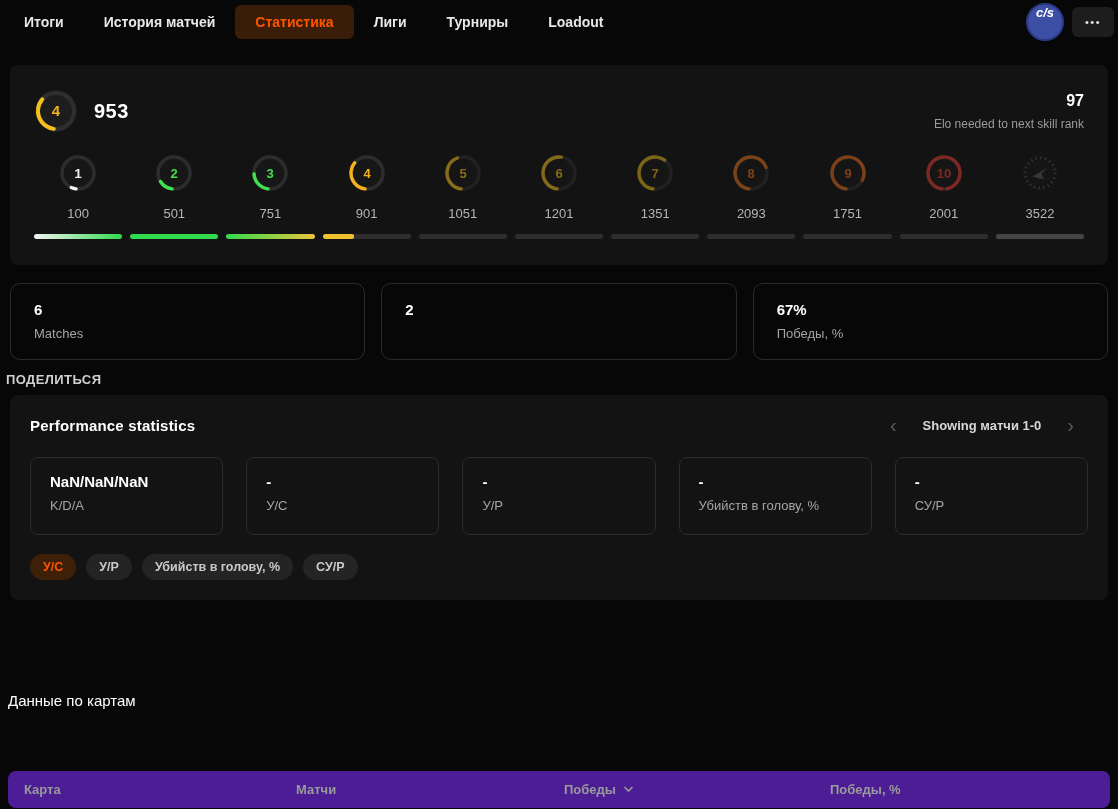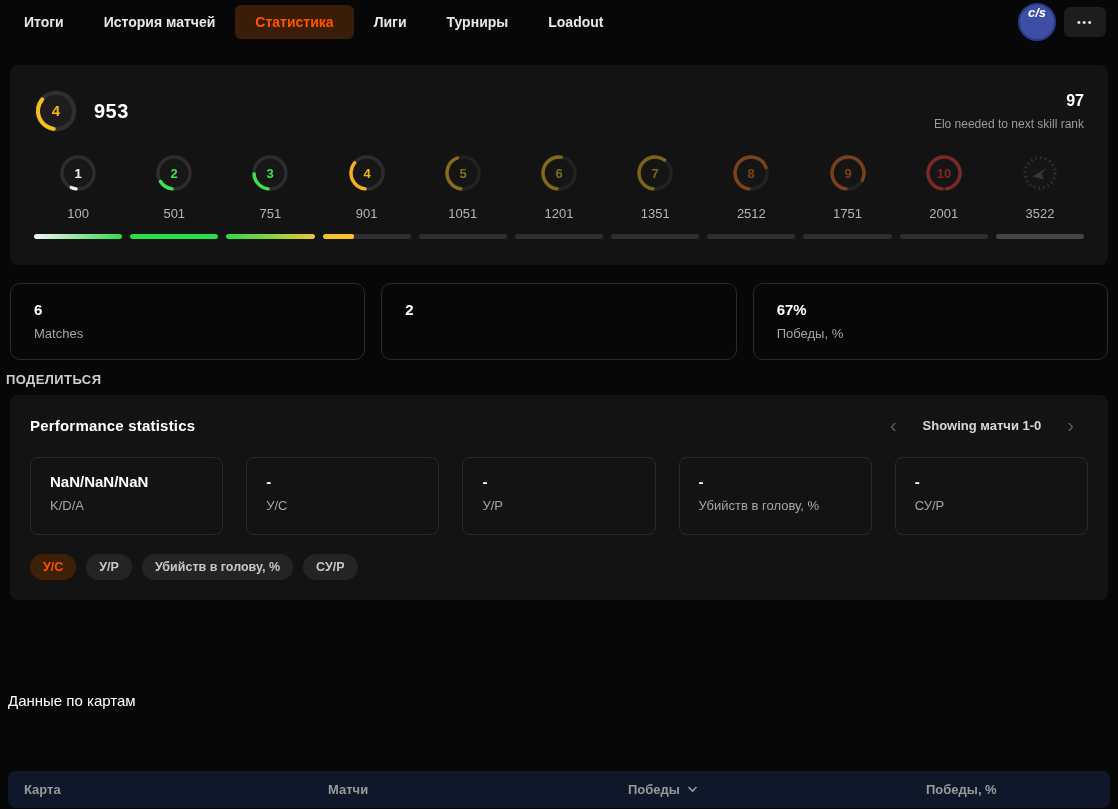--- a/index.html
+++ b/index.html
@@ -5,21 +5,21 @@
   * { box-sizing: border-box; margin: 0; padding: 0; }
   html, body { background: #070707; }
   body {
     width: 1118px; height: 809px; overflow: hidden;
     font-family: "Liberation Sans", "DejaVu Sans", sans-serif;
     color: #ffffff;
   }
   svg text { font-family: "Liberation Sans", "DejaVu Sans", sans-serif; }
 
   
-  .nav { height: 44px; display: flex; align-items: center; padding: 0 12px 0 4px; }
+  .nav { height: 44px; display: flex; align-items: center; padding: 0 4px 0 4px; }
   .tabs { display: flex; align-items: center; }
   .tab {
     background: none; border: none; cursor: pointer;
     color: #e8e8e8; font-weight: bold; font-size: 14px;
     padding: 9px 20px; border-radius: 6px; white-space: nowrap;
   }
   .tab.active { background: #3a1d08; color: #ff5500; }
   .avatar {
     width: 38px; height: 38px; border-radius: 50%; background: #3c4fa4;
     margin-left: auto; display: flex; justify-content: center;
@@ -69,23 +69,23 @@
   .chips { display: flex; gap: 10px; margin-top: 19px; }
   .chip {
     border: none; border-radius: 13px; padding: 6px 13px; cursor: pointer;
     font-weight: bold; font-size: 12.5px; background: #242424; color: #c9c9c9; white-space: nowrap;
   }
   .chip.active { background: #3e1f08; color: #ff5500; }
 
   
   .maps-title { margin: 92px 0 0 8px; font-size: 15px; font-weight: normal; }
   .maps-header {
-    margin: 62px 8px 0 8px; height: 37px; background: #0f172a; border-radius: 8px;
+    margin: 62px 8px 0 8px; height: 37px; background: #4c1d95; border-radius: 8px;
     display: grid; grid-template-columns: 272px 268px 266px 1fr; align-items: center;
-    padding: 0 16px; color: #9a9a9a; font-weight: bold; font-size: 13px; gap: 32px;
+    padding: 0 16px; color: #9a9a9a; font-weight: bold; font-size: 13px;
   }
   .map-col { display: flex; align-items: center; cursor: pointer; }
   .map-col svg { margin-left: 7px; }
 </style>
 </head>
 <body>
 
 <div class="nav">
   <div class="tabs">
       <button class="tab">Итоги</button>
@@ -196,21 +196,21 @@
         <div class="level-elo">1351</div>
         <div class="level-bar"></div>
       </div>
       <div class="level-col">
         <svg class="lvl-svg dim" width="40" height="40" viewBox="0 0 40 40">
           <circle cx="20" cy="20" r="18.5" fill="#171717"></circle>
           <circle cx="20" cy="20" r="16" fill="none" stroke="#2d2d2d" stroke-width="3.4"></circle>
           <circle cx="20" cy="20" r="16" fill="none" stroke="#cf6a1d" stroke-width="3.4" stroke-linecap="round" stroke-dasharray="67.36 33.18" transform="rotate(97 20 20)"></circle>
           <text x="20" y="24.5" text-anchor="middle" font-size="13" font-weight="bold" fill="#cf6a1d">8</text>
         </svg>
-        <div class="level-elo">2512</div>
+        <div class="level-elo">2093</div>
         <div class="level-bar"></div>
       </div>
       <div class="level-col">
         <svg class="lvl-svg dim" width="40" height="40" viewBox="0 0 40 40">
           <circle cx="20" cy="20" r="18.5" fill="#171717"></circle>
           <circle cx="20" cy="20" r="16" fill="none" stroke="#2d2d2d" stroke-width="3.4"></circle>
           <circle cx="20" cy="20" r="16" fill="none" stroke="#d2641f" stroke-width="3.4" stroke-linecap="round" stroke-dasharray="80.42 20.11" transform="rotate(97 20 20)"></circle>
           <text x="20" y="24.5" text-anchor="middle" font-size="13" font-weight="bold" fill="#d2641f">9</text>
         </svg>
         <div class="level-elo">1751</div>

